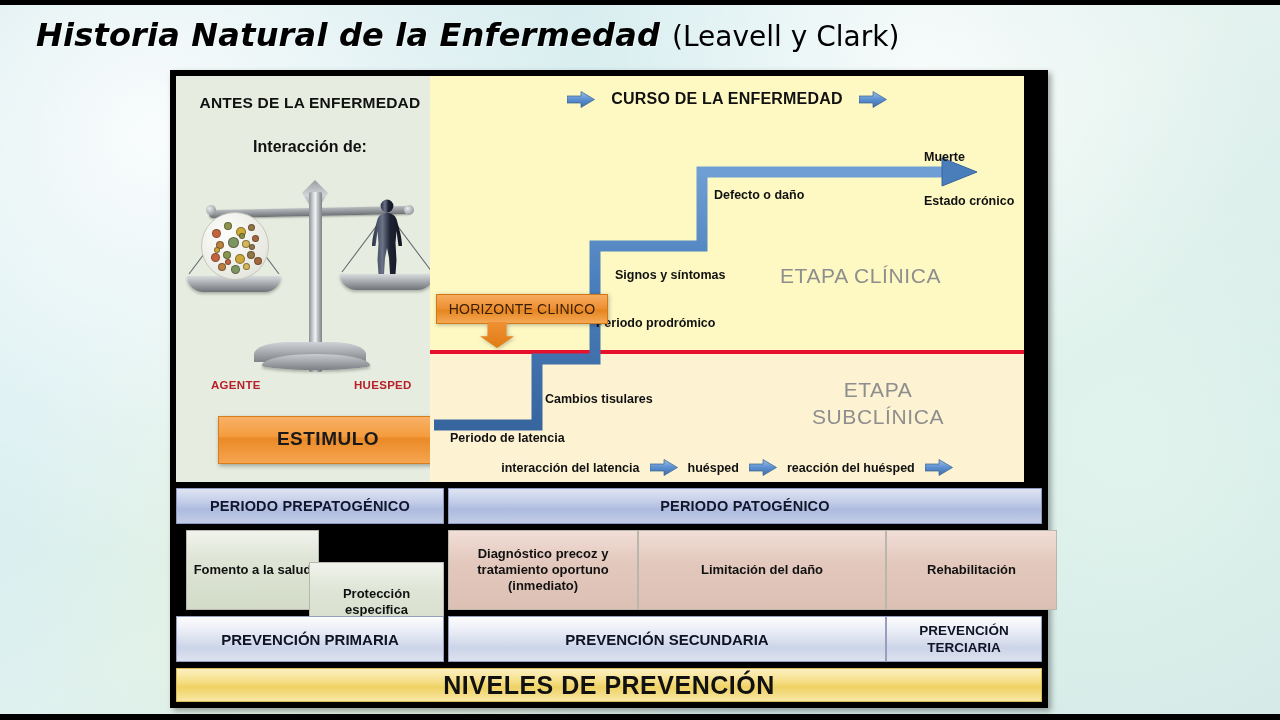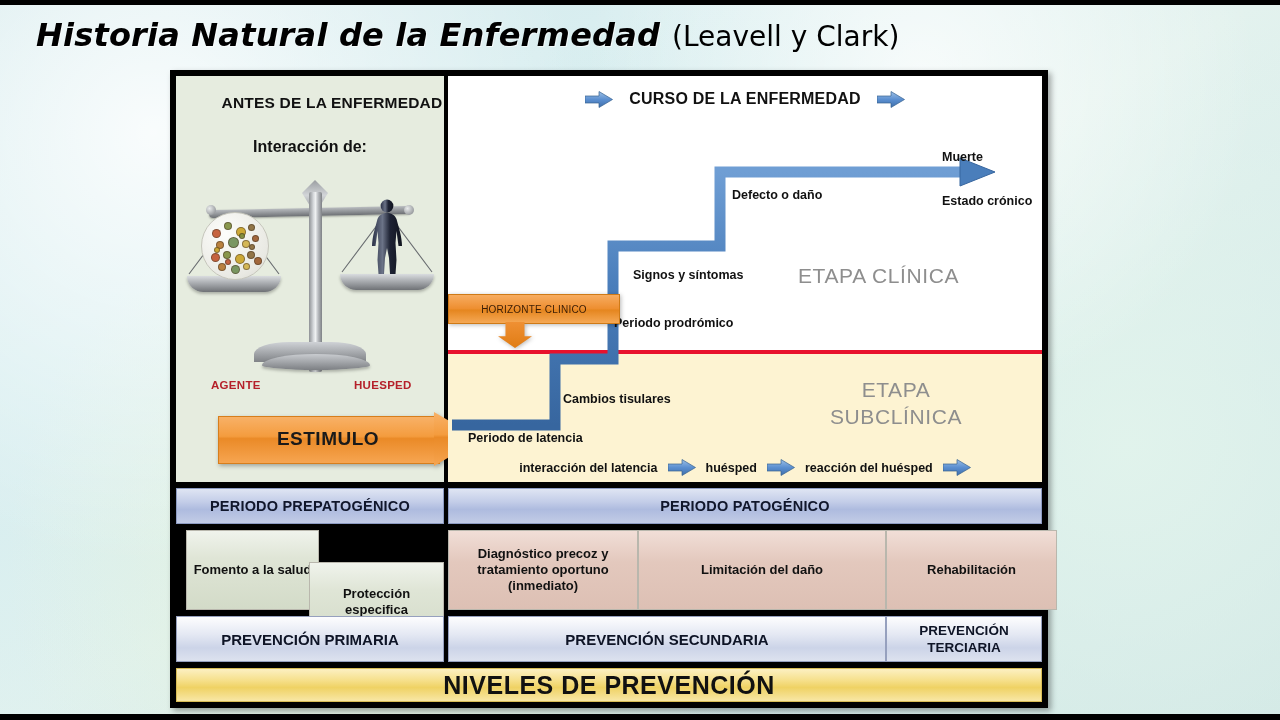--- a/index.html
+++ b/index.html
@@ -48,21 +48,21 @@
   }
   .pane{position:absolute;box-sizing:border-box;}
 
   
   #leftPane{
     left:6px;top:6px;width:268px;height:406px;
     background:#e6ecdf;
   }
   #leftTitle{
     position:absolute;top:18px;left:0;width:100%;text-align:center;
-    font-size:15.5px;font-weight:bold;letter-spacing:.2px;color:#111;padding-left:22px;
+    font-size:15.5px;font-weight:bold;letter-spacing:.2px;color:#111;
   }
   #leftSub{
     position:absolute;top:62px;left:0;width:100%;text-align:center;
     font-size:16px;font-weight:bold;color:#111;
   }
   
   #scale{position:absolute;left:0;top:90px;width:268px;height:215px;}
   .sc-post{
     position:absolute;left:133px;top:26px;width:13px;height:180px;
     background:linear-gradient(90deg,#8e9195,#d7dadd 35%,#eef0f1 50%,#b9bcc0 70%,#7e8185);
@@ -138,22 +138,22 @@
   }
   #estiHead{
     position:absolute;left:216px;top:-4px;width:46px;height:54px;
     background:linear-gradient(180deg,#f8b167 0%,#f49c3e 42%,#ea8a27 47%,#f6a551 100%);
     clip-path:polygon(0 0,100% 50%,0 100%);
     border-left:none;
   }
 
   
   #rightPane{
-    left:278px;top:6px;width:594px;height:406px;
-    background:#ffffff;
+    left:260px;top:6px;width:594px;height:406px;
+    background:#fef9c3;
     overflow:hidden;
   }
   #subArea{
     position:absolute;left:0;bottom:0;width:100%;height:130px;
     background:#fdf3d2;
   }
   #redline{
     position:absolute;left:0;bottom:128px;width:100%;height:4px;background:#e8112d;
   }
   #cursoRow{
@@ -185,22 +185,23 @@
     filter:drop-shadow(1px 1px 2px rgba(0,0,0,.28));
   }
   #horizonte .hb{
     width:170px;height:28px;
     background:linear-gradient(180deg,#f6a95c 0%,#ef9033 45%,#e4851f 52%,#f2a css 100%);
     background:linear-gradient(180deg,#f6a95c 0%,#ef9033 45%,#e4851f 52%,#f2a css);
     background:linear-gradient(180deg,#f7ac60,#ee8f31 48%,#e5861f 54%,#f3a css);
     background:linear-gradient(180deg,#f7ac60,#ee8f31 48%,#e5861f 54%,#f4a css);
     background:linear-gradient(180deg,#f7ac60 0%,#ee8f31 48%,#e5861f 54%,#f5a855 100%);
     display:flex;align-items:center;justify-content:center;
-    font-size:10px;color:#3a1d05;letter-spacing:.2px;
+    font-size:14px;color:#3a1d05;letter-spacing:.2px;
     border:1px solid #cf7a16;
+    margin-left:6px;
   }
   #horizonte .hd{
     position:absolute;left:50px;top:28px;width:34px;height:26px;
     background:linear-gradient(180deg,#ef9033,#e07c14);
     clip-path:polygon(22% 0,78% 0,78% 55%,100% 55%,50% 100%,0 55%,22% 55%);
   }
 
   #inter{
     position:absolute;left:0;bottom:6px;width:100%;
     display:flex;align-items:center;justify-content:center;gap:10px;

